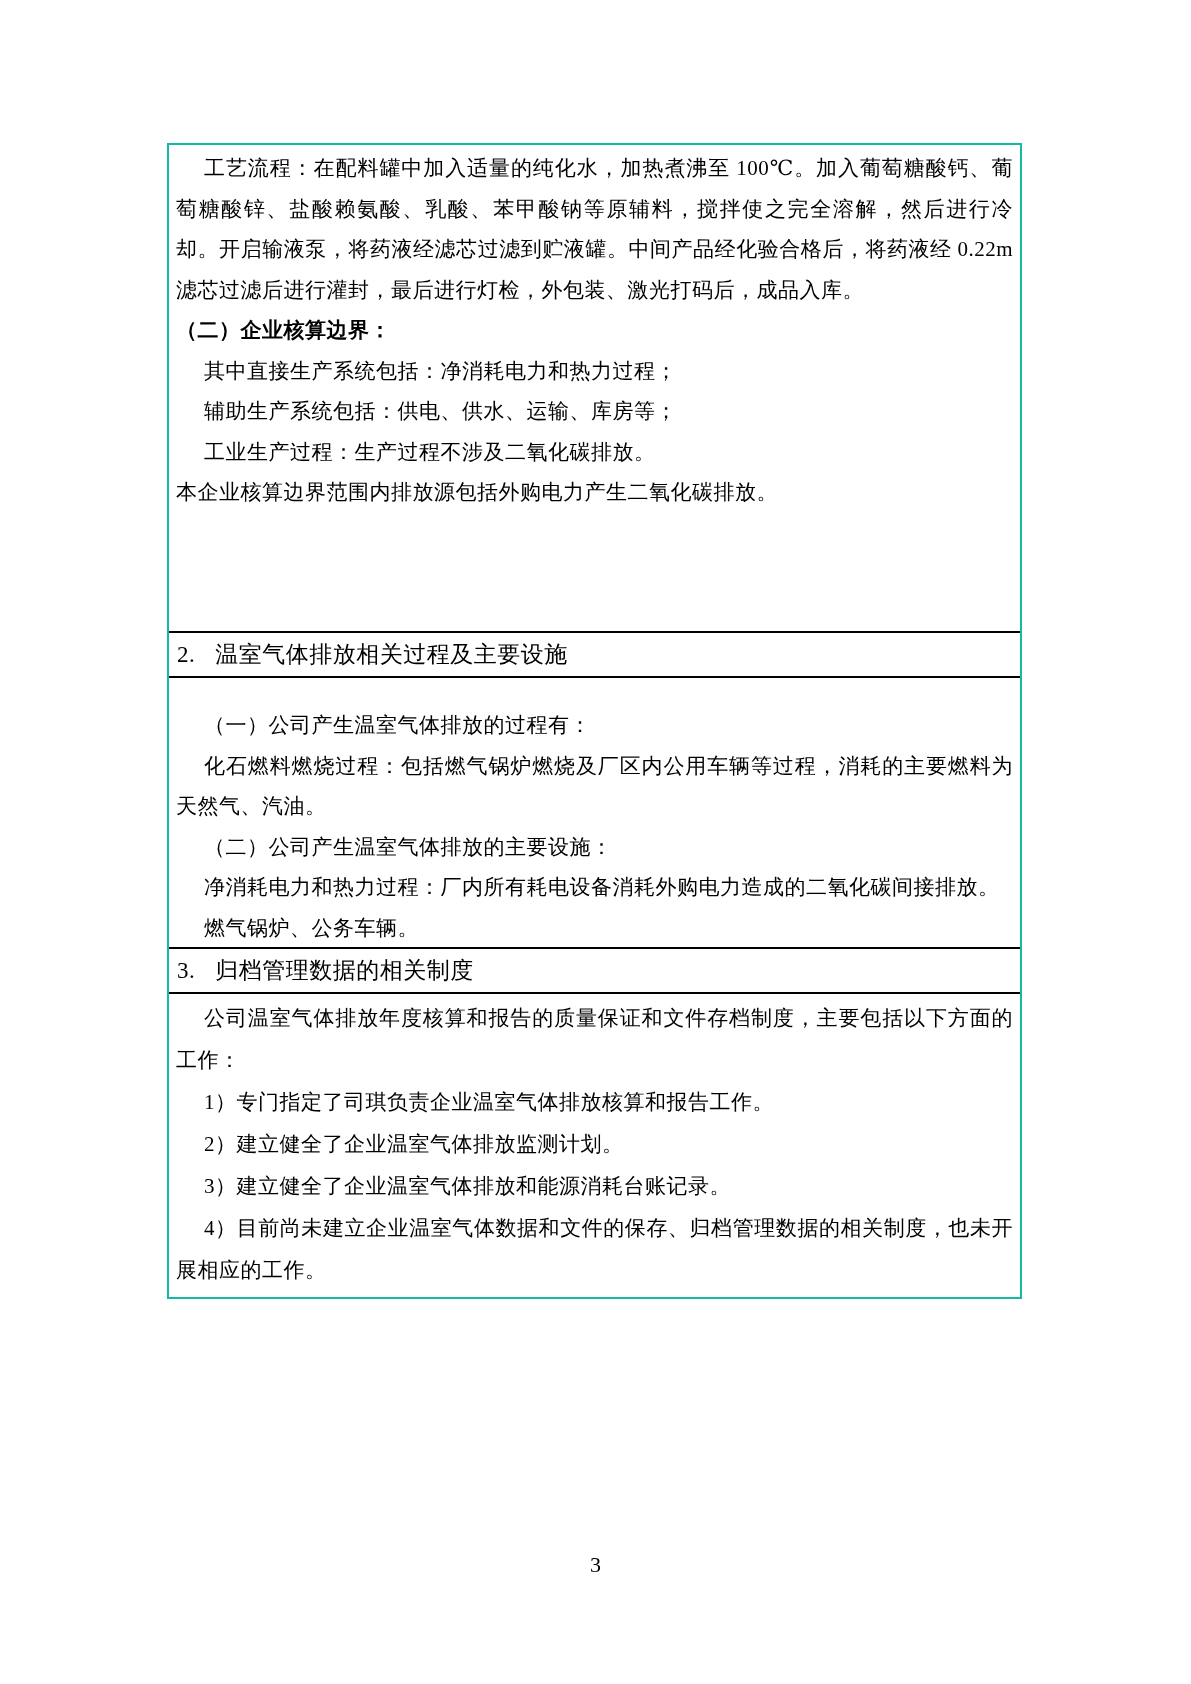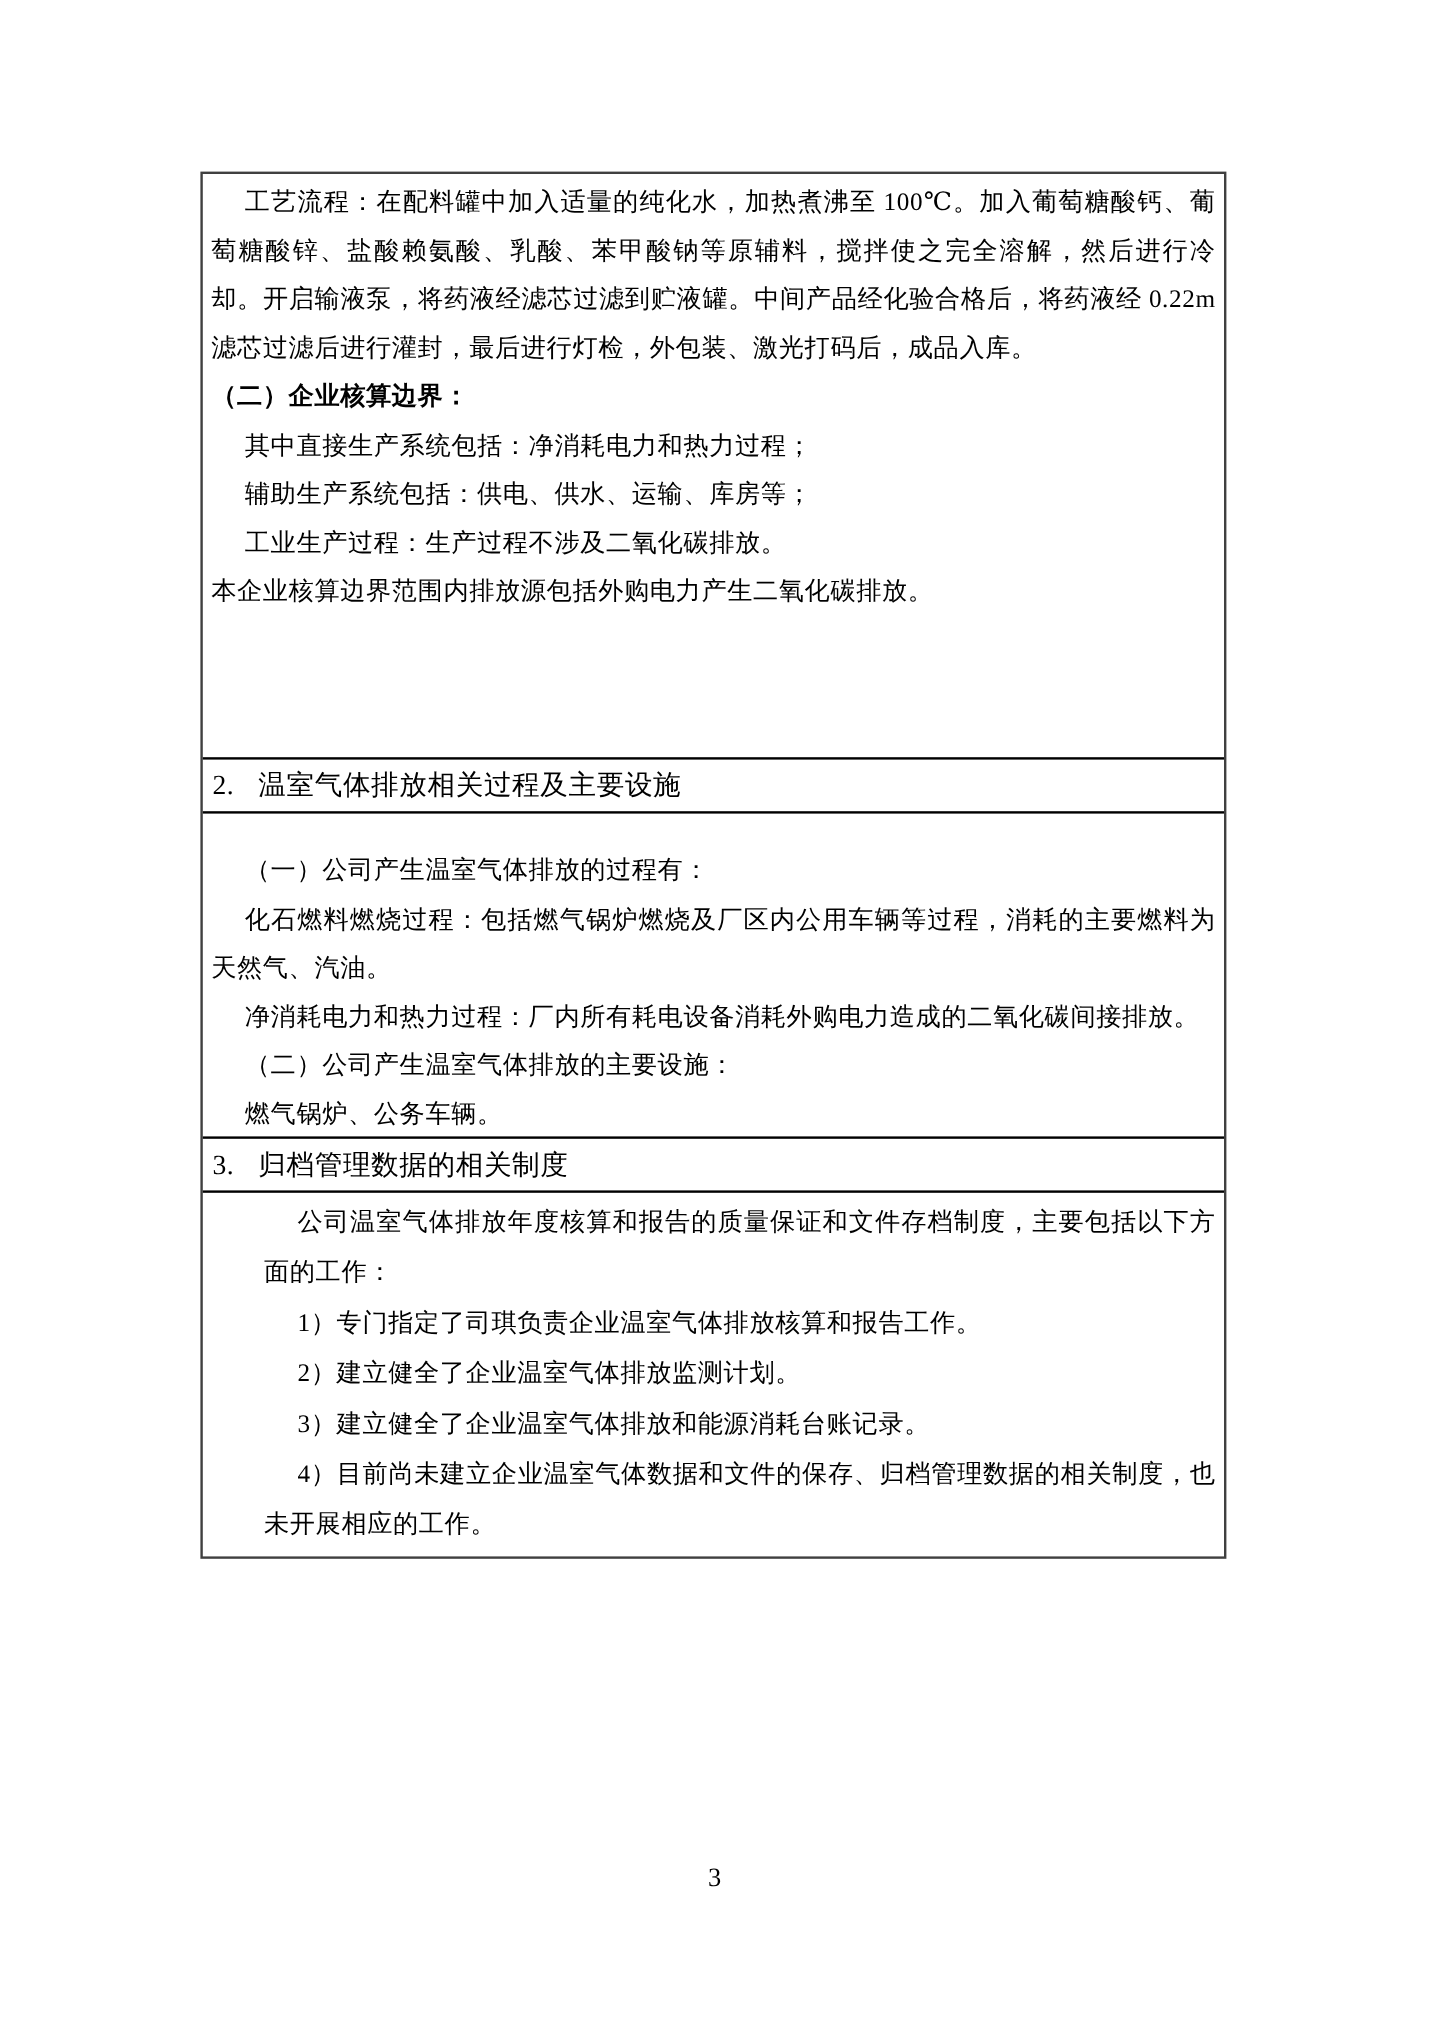--- a/index.html
+++ b/index.html
@@ -13,38 +13,38 @@
     position: relative;
     font-family: "Liberation Serif", "DejaVu Serif", serif;
     color: #000000;
   }
   .doc-table {
     position: absolute;
     left: 167px;
     top: 143px;
     width: 855px;
     box-sizing: border-box;
-    border: 2px solid #404040;
+    border: 2px solid #14b8a6;
     background: #ffffff;
   }
   .cell {
     box-sizing: border-box;
     padding: 3px 7px 0 7px;
     overflow: hidden;
   }
   .cell p {
     margin: 0;
     font-size: 21px;
     line-height: 40.5px;
     text-align: justify;
     letter-spacing: 0.5px;
   }
   .cell-a { height: 486px; }
   .cell-b { height: 245px; margin-top: 24px; }
-  .cell-c { height: 303px; margin-left: 44px; }
+  .cell-c { height: 303px; }
   .cell-c p { line-height: 42px; }
   .indent { text-indent: 28px; }
   .bold { font-weight: bold; }
   .header-row {
     box-sizing: border-box;
     height: 47px;
     border-top: 2px solid #000000;
     border-bottom: 2px solid #000000;
     display: flex;
     align-items: center;
@@ -79,22 +79,22 @@
   </div>
 
   <div class="header-row">
     <span class="sec-num">2.</span>
     <span>温室气体排放相关过程及主要设施</span>
   </div>
 
   <div class="cell cell-b">
     <p class="indent">（一）公司产生温室气体排放的过程有：</p>
     <p class="indent">化石燃料燃烧过程：包括燃气锅炉燃烧及厂区内公用车辆等过程，消耗的主要燃料为天然气、汽油。</p>
+    <p class="indent">（二）公司产生温室气体排放的主要设施：</p>
     <p class="indent">净消耗电力和热力过程：厂内所有耗电设备消耗外购电力造成的二氧化碳间接排放。</p>
-    <p class="indent">（二）公司产生温室气体排放的主要设施：</p>
     <p class="indent">燃气锅炉、公务车辆。</p>
   </div>
 
   <div class="header-row">
     <span class="sec-num">3.</span>
     <span>归档管理数据的相关制度</span>
   </div>
 
   <div class="cell cell-c">
     <p class="indent">公司温室气体排放年度核算和报告的质量保证和文件存档制度，主要包括以下方面的工作：</p>

